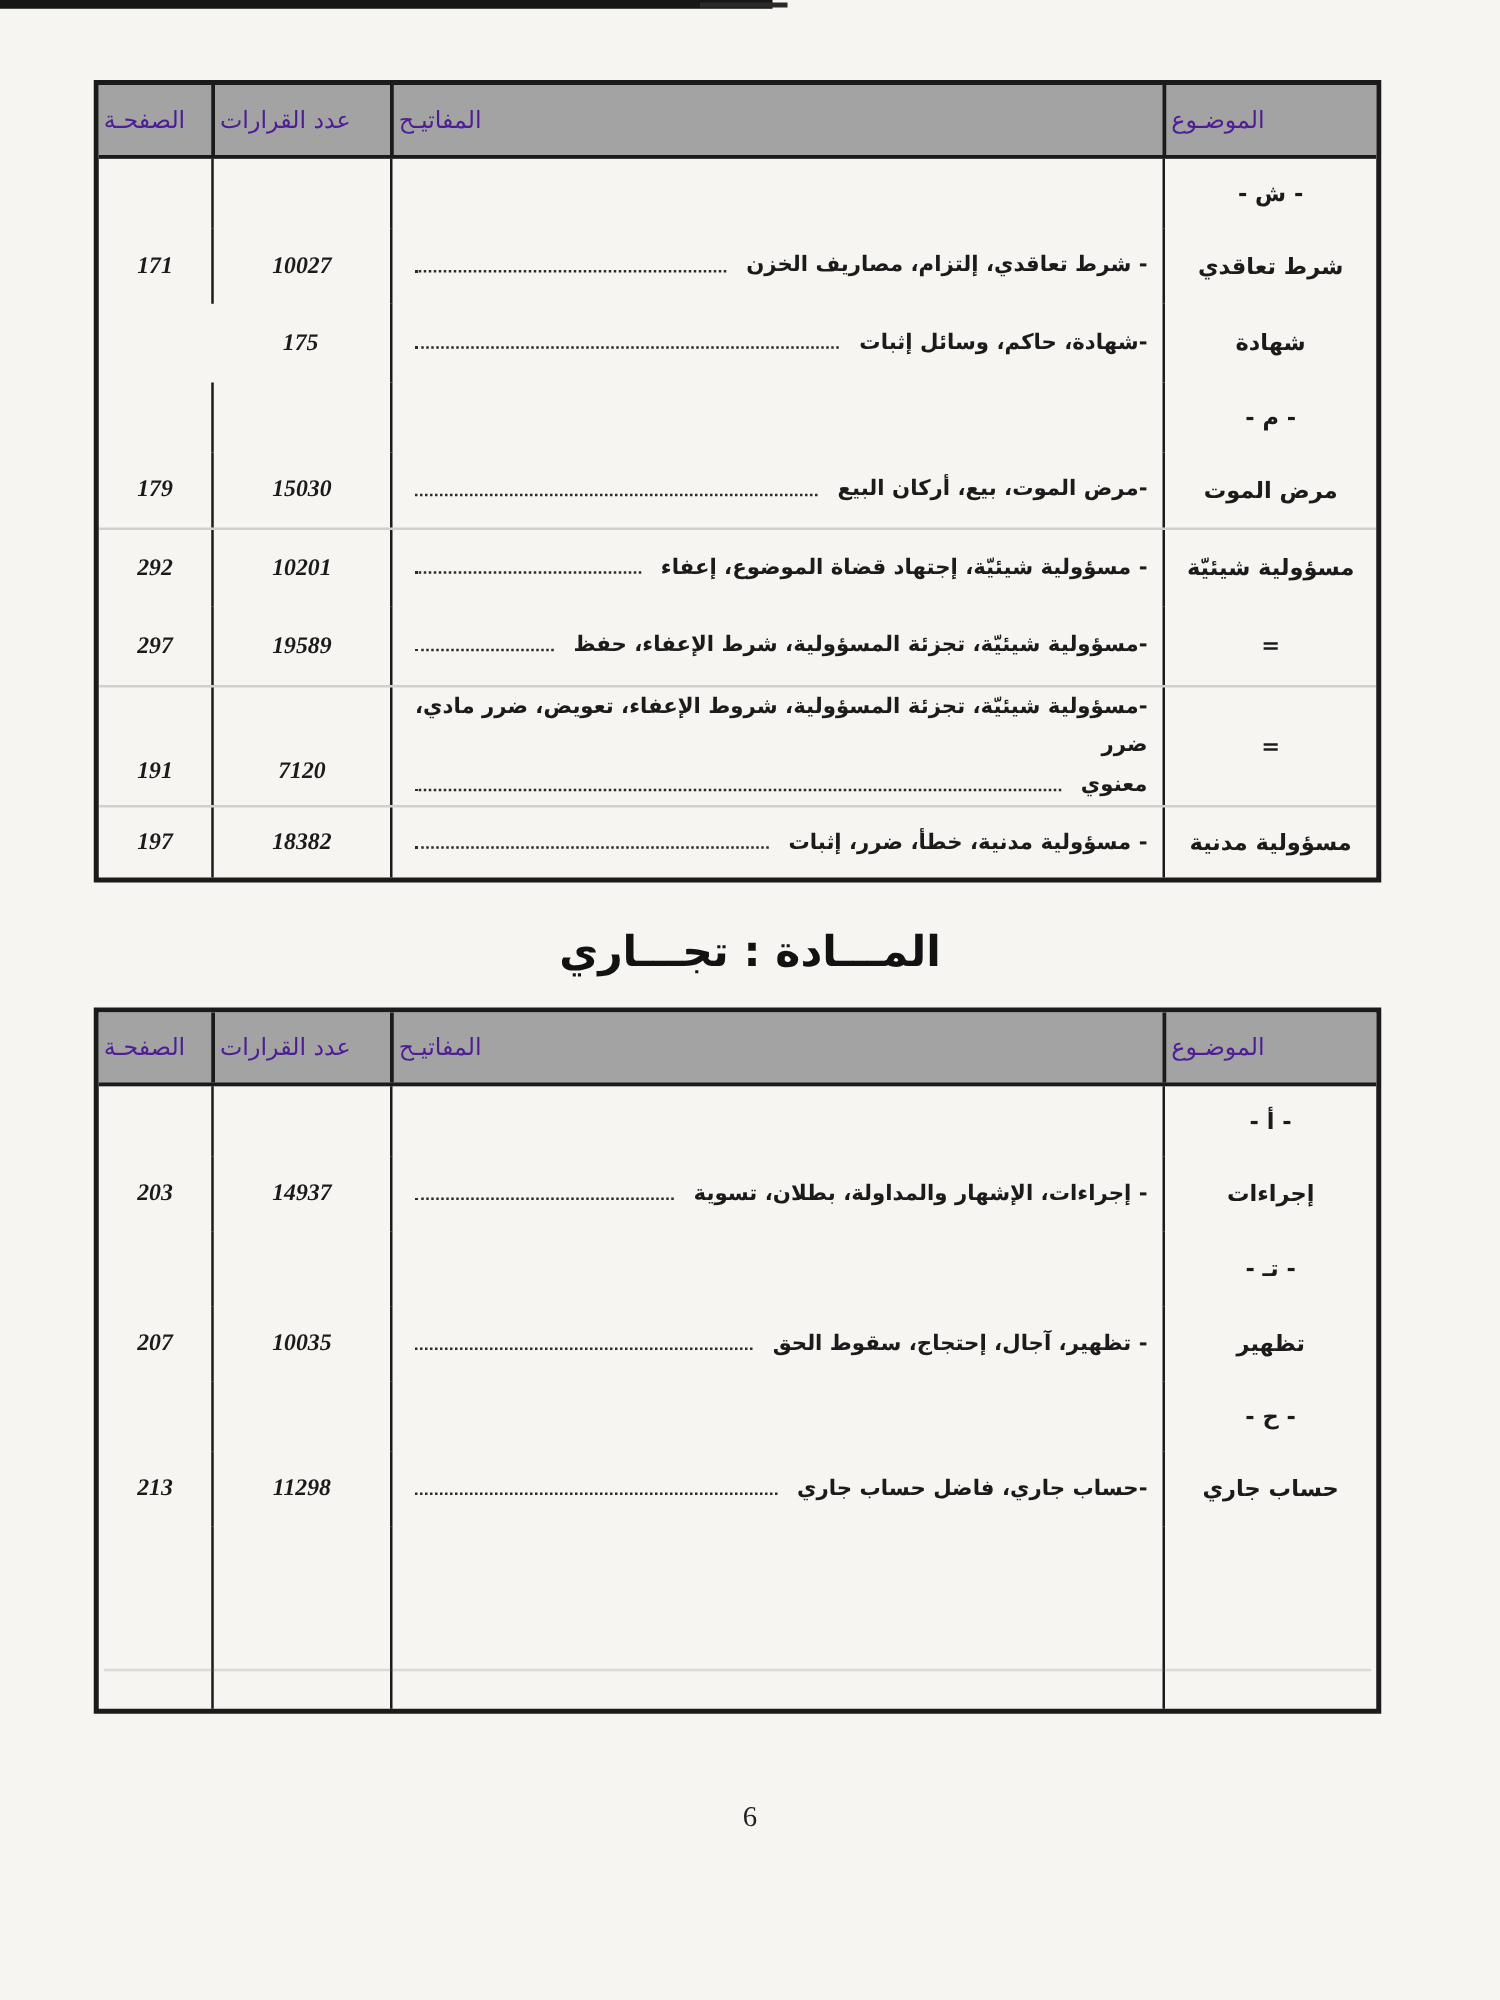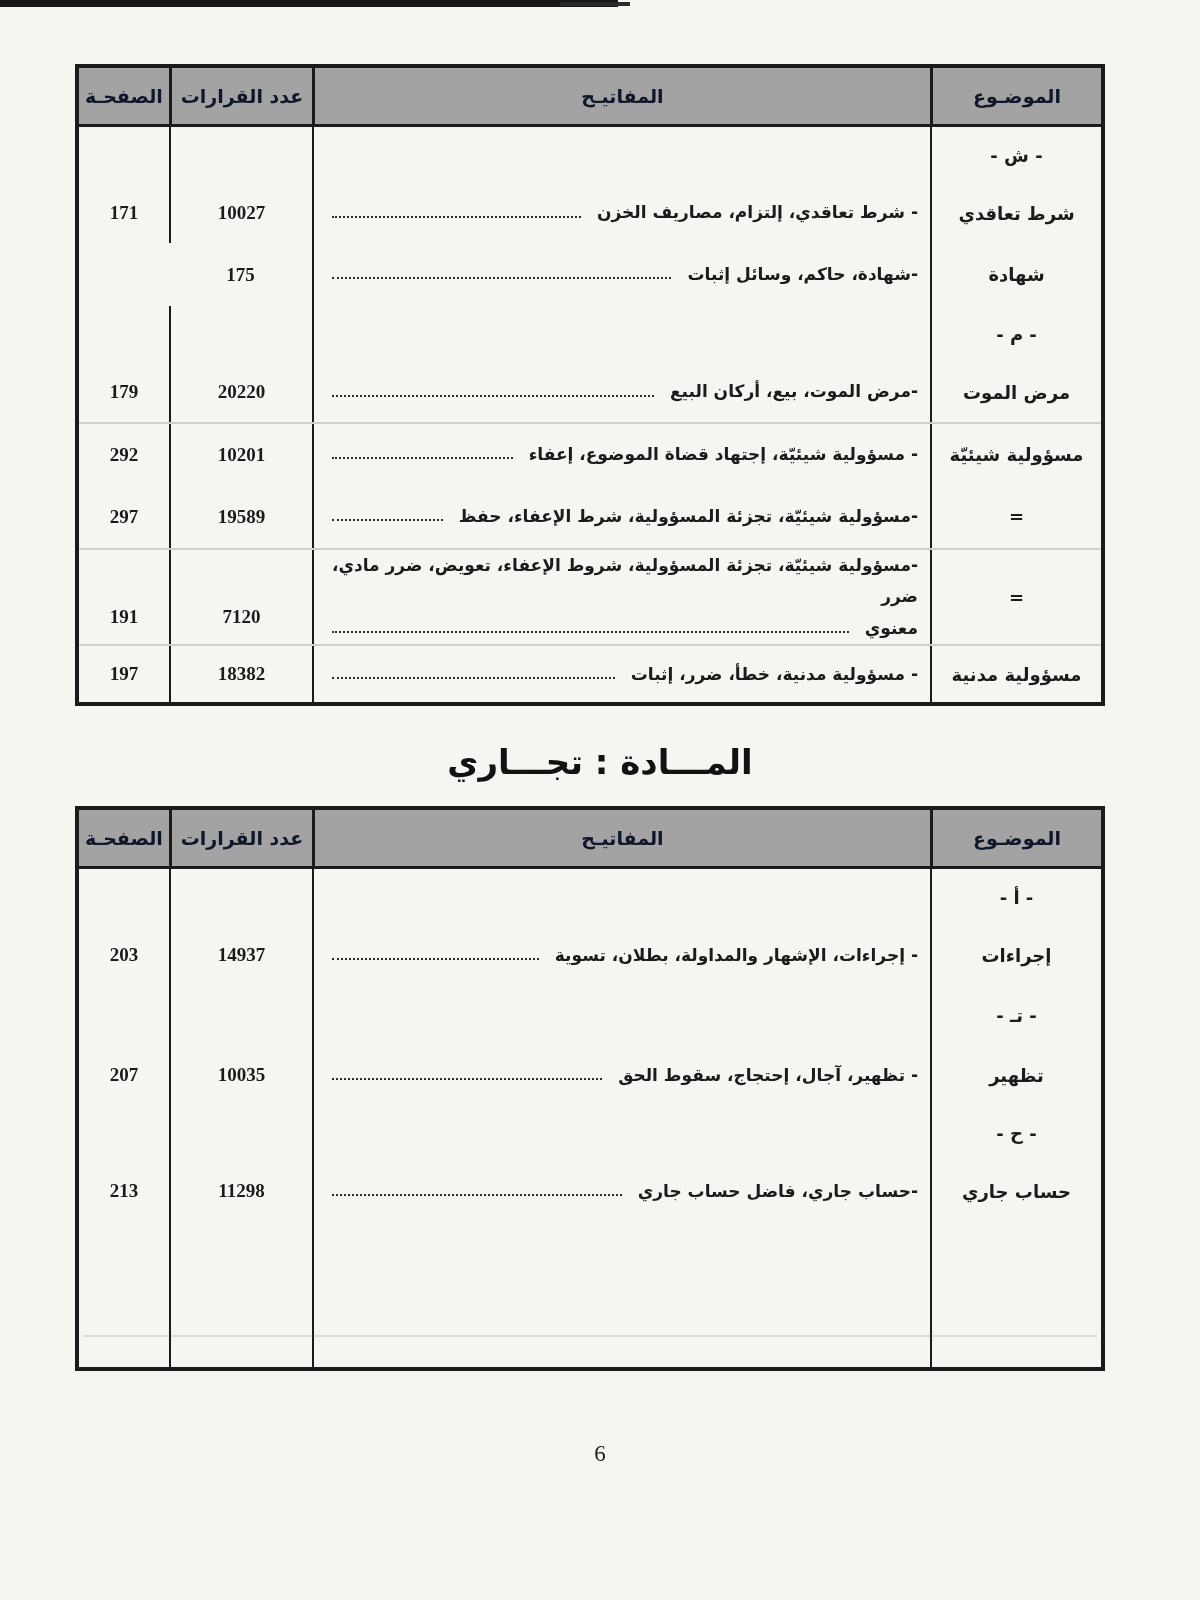--- a/index.html
+++ b/index.html
@@ -31,42 +31,42 @@
   .tbl2 { margin-top: 24px; }
 
   .thead {
     display: grid;
     grid-template-columns: 171px 618px 143px 1fr;
     background: #a3a3a3;
     border-bottom: 3px solid #1b1b1b;
   }
   .th {
     padding: 17px 4px;
-    text-align: center;
-    font-weight: bold;
+    text-align: left;
+    font-weight: normal;
     font-size: 19px;
-    color: #0f172a;
+    color: #4c1d95;
     border-left: 3px solid #1b1b1b;
   }
   .th:last-child { border-left: none; }
 
   .row {
     display: grid;
     grid-template-columns: 171px 618px 143px 1fr;
   }
   .cell {
     display: flex;
     align-items: center;
     border-left: 2px solid #1b1b1b;
     min-height: 100%;
   }
   .cell.page { border-left: none; }
   .cell.subject { justify-content: center; font-weight: bold; font-size: 18px; text-align:center; padding: 0 4px; }
   .cell.keys { padding: 0 12px; flex-direction: column; justify-content: center; align-items: stretch; }
-  .cell.num { justify-content: center; font-family: "Liberation Serif", serif; font-weight: bold; font-size: 19px; }
+  .cell.num { justify-content: center; font-family: "Liberation Serif", serif; font-weight: bold; font-size: 19px; font-style: italic; }
   .cell.num.low { align-items: flex-end; padding-bottom: 16px; }
 
   .r-s  { min-height: 56px; }
   .r-e  { min-height: 60px; }
   .r-e2 { min-height: 63px; }
   .r-tall { min-height: 74px; }
   .r-last { min-height: 58px; }
   .section-label { font-size: 20px; font-weight: bold; }
 
   .keysline { display: flex; align-items: baseline; width: 100%; gap: 10px; }
@@ -170,21 +170,21 @@
     <div class="row r-e">
       <div class="cell subject">
           <span>مرض الموت</span>
         </div>
       <div class="cell keys">
         <div class="keysline">
             <span class="ktext">-مرض الموت، بيع، أركان البيع</span>
             <span class="leader"></span>
           </div>
       </div>
-      <div class="cell num">20220</div>
+      <div class="cell num">15030</div>
       <div class="cell num page">179</div>
     </div>
 
     <div class="row r-e2 sep-top">
       <div class="cell subject">
           <span>مسؤولية شيئيّة</span>
         </div>
       <div class="cell keys">
         <div class="keysline">
             <span class="ktext">- مسؤولية شيئيّة، إجتهاد قضاة الموضوع، إعفاء</span>

